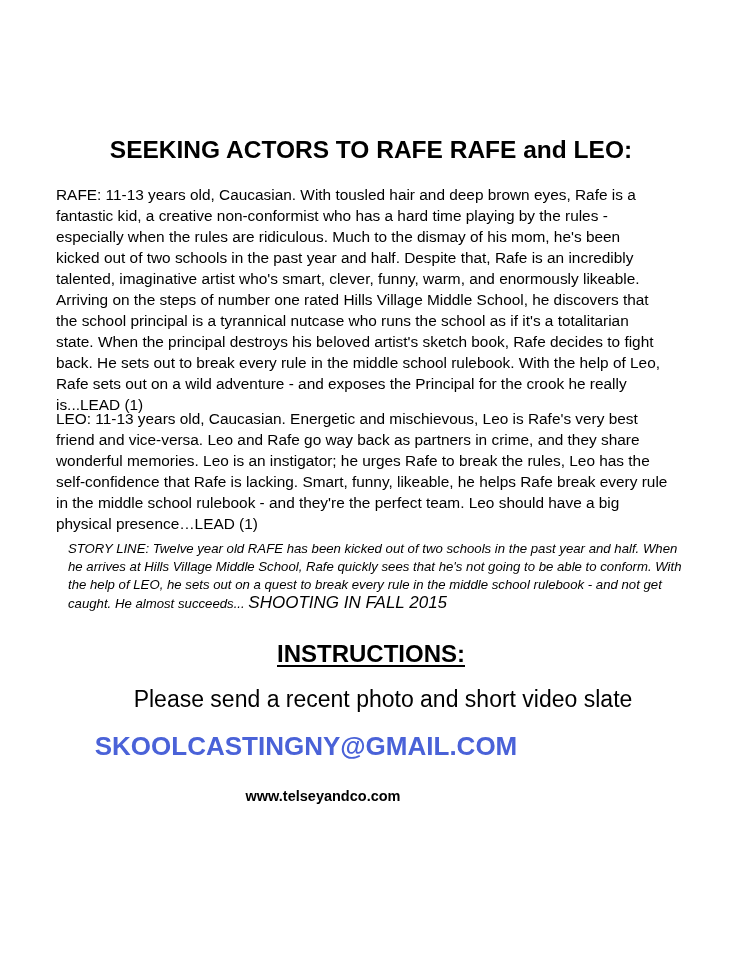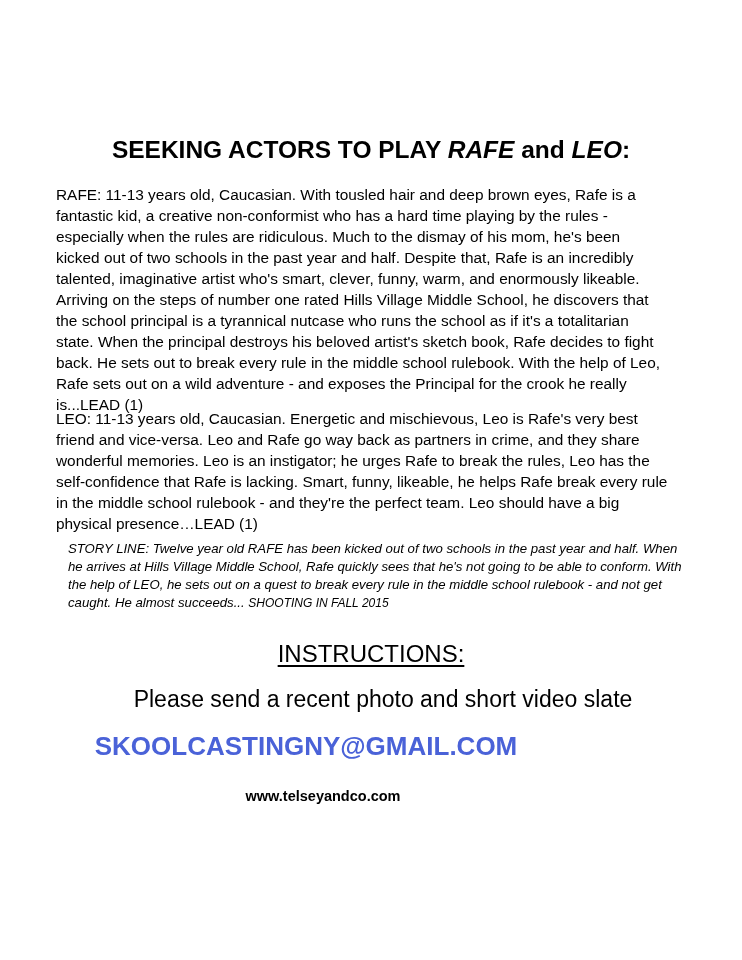--- a/index.html
+++ b/index.html
@@ -34,21 +34,21 @@
     }
     .subtitle {
       position: absolute;
       top: 136px;
       left: 0;
       width: 742px;
       text-align: center;
       font-size: 24.5px;
       margin: 0;
     }
-    .subtitle b { font-weight: bold; font-style: italic; }
+    .subtitle b { font-weight: bold; }
     .para {
       position: absolute;
       left: 56px;
       width: 612px;
       font-size: 15.4px;
       line-height: 21px;
       margin: 0;
     }
     .rafe { top: 184px; }
     .leo { top: 408px; }
@@ -56,29 +56,29 @@
       position: absolute;
       left: 68px;
       width: 614px;
       top: 540px;
       font-size: 13.2px;
       line-height: 18px;
       font-style: italic;
       margin: 0;
     }
     .story .shoot {
-      font-size: 12px;
+      font-size: 17px;
     }
     .instr-head {
       position: absolute;
       top: 640px;
       left: 0;
       width: 742px;
       text-align: center;
-      font-weight: normal;
+      font-weight: bold;
       font-size: 24px;
       text-decoration: underline;
       text-underline-offset: 3px;
       margin: 0;
     }
     .instr-line {
       position: absolute;
       left: 0;
       width: 742px;
       text-align: center;
@@ -110,21 +110,21 @@
       margin: 0;
       color: #000;
       text-decoration: none;
     }
   </style>
 </head>
 <body>
 
 <div class="page">
 
-  <h2 class="subtitle"><span>SEEKING ACTORS TO PLAY </span><b>RAFE</b><span> and </span><b>LEO</b><span>:</span></h2>
+  <h2 class="subtitle"><span>SEEKING ACTORS TO RAFE </span><b>RAFE</b><span> and </span><b>LEO</b><span>:</span></h2>
 
   <p class="para rafe">RAFE: 11-13 years old, Caucasian. With tousled hair and deep brown eyes, Rafe is a fantastic kid, a creative non-conformist who has a hard time playing by the rules - especially when the rules are ridiculous.  Much to the dismay of his mom, he's been kicked out of two schools in the past year and half.  Despite that, Rafe is an incredibly talented, imaginative artist who's smart, clever, funny, warm, and enormously likeable.  Arriving on the steps of number one rated Hills Village Middle School, he discovers that the school principal is a tyrannical nutcase who runs the school as if it's a totalitarian state.  When the principal destroys his beloved artist's sketch book, Rafe decides to fight back.  He sets out to break every rule in the middle school rulebook.  With the help of Leo, Rafe sets out on a wild adventure - and exposes the Principal for the crook he really is...LEAD (1)</p>
 
   <p class="para leo">LEO: 11-13 years old, Caucasian. Energetic and mischievous, Leo is Rafe's very best friend and vice-versa.  Leo and Rafe go way back as partners in crime, and they share wonderful memories.  Leo is an instigator; he urges Rafe to break the rules, Leo has the self-confidence that Rafe is lacking.  Smart, funny, likeable, he helps Rafe break every rule in the middle school rulebook - and they're the perfect team. Leo should have a big physical presence…LEAD (1)</p>
 
   <p class="story"><span>STORY LINE:  Twelve year old RAFE has been kicked out of two schools in the past year and half.  When he arrives at Hills Village Middle School, Rafe quickly sees that he's not going to be able to conform. With the help of LEO, he sets out on a quest to break every rule in the middle school rulebook - and not get caught.  He almost succeeds... </span><span class="shoot">SHOOTING IN FALL 2015</span></p>
 
   <div class="instr-head">INSTRUCTIONS:</div>
   <div class="instr-line l1">Please send a recent photo and short video slate</div>
   <a class="email">SKOOLCASTINGNY@GMAIL.COM</a>

